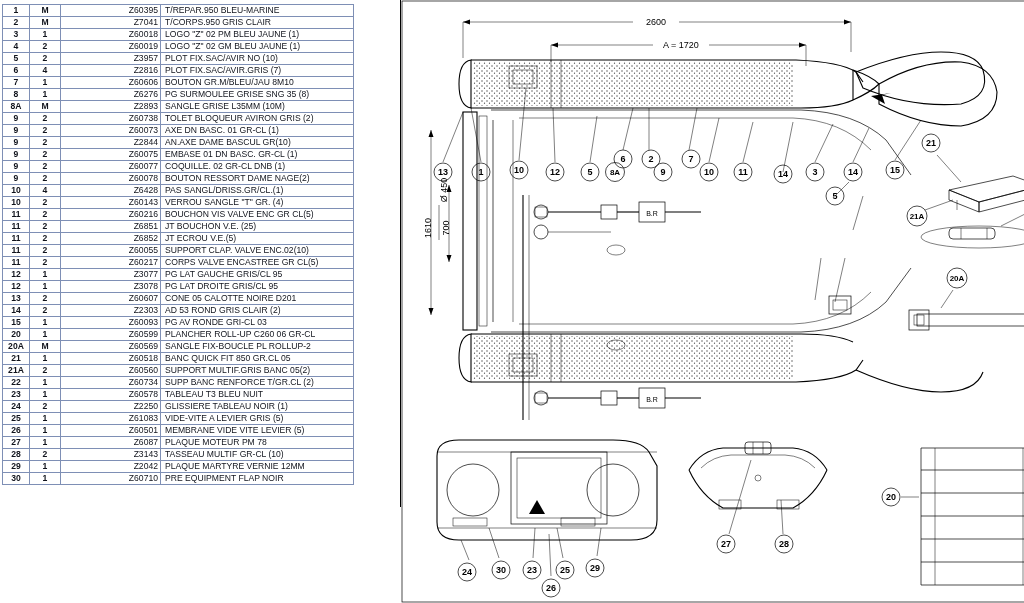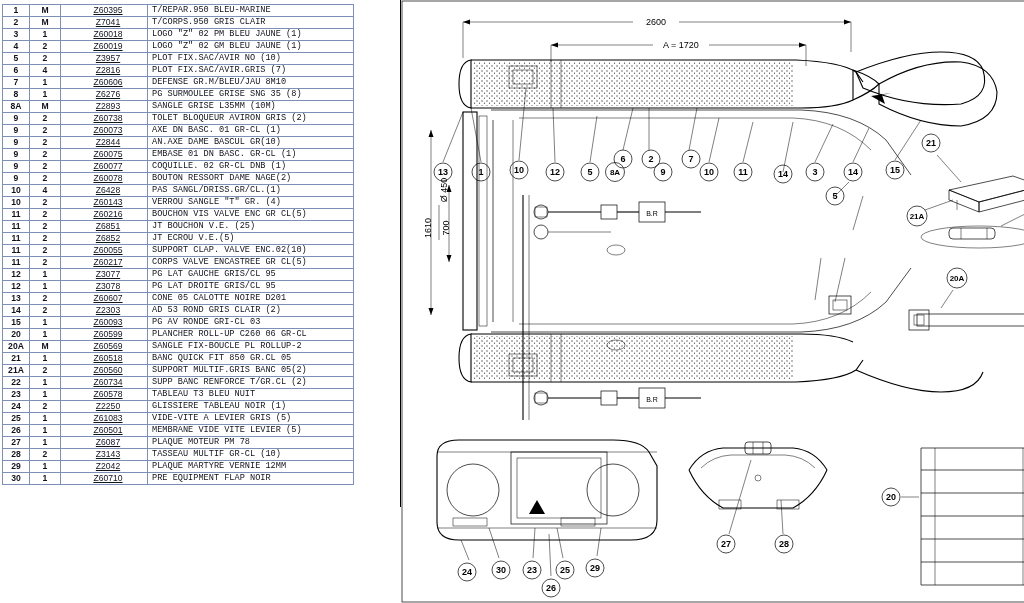--- a/index.html
+++ b/index.html
@@ -13,22 +13,22 @@
     line-height:9px;
     height:11px;
     padding:0 2px;
     color:#10131c;
     font-family:"Liberation Sans",sans-serif;
     white-space:nowrap;
     overflow:hidden;
   }
   #parts-table td.c-item{width:22px;text-align:center;font-weight:bold;}
   #parts-table td.c-qty{width:26px;text-align:center;font-weight:bold;}
-  #parts-table td.c-ref{width:74px;text-align:center;padding-left:10px;text-decoration:underline;}
-  #parts-table td.c-desc{text-align:left;padding-left:4px;font-family:Liberation Mono, monospace;}
+  #parts-table td.c-ref{width:74px;text-align:right;padding-left:23px;}
+  #parts-table td.c-desc{text-align:left;padding-left:4px;}
 
   
   #drawing{
     position:absolute;left:364px;top:0;width:660px;height:507px;
     border-left:1px solid #000;
     margin-left:36px;
   }
   #drawing svg{display:block;}
 
   .bal{font-family:"Liberation Sans",sans-serif;font-size:9px;font-weight:bold;text-anchor:middle;}
@@ -75,21 +75,21 @@
       <tr>
         <td class="c-item">6</td>
         <td class="c-qty">4</td>
         <td class="c-ref">Z2816</td>
         <td class="c-desc">PLOT FIX.SAC/AVIR.GRIS (7)</td>
       </tr>
       <tr>
         <td class="c-item">7</td>
         <td class="c-qty">1</td>
         <td class="c-ref">Z60606</td>
-        <td class="c-desc">DEFENSE GR.M/BLEU/JAU 8M10</td>
+        <td class="c-desc">BOUTON GR.M/BLEU/JAU 8M10</td>
       </tr>
       <tr>
         <td class="c-item">8</td>
         <td class="c-qty">1</td>
         <td class="c-ref">Z6276</td>
         <td class="c-desc">PG SURMOULEE GRISE SNG 35 (8)</td>
       </tr>
       <tr>
         <td class="c-item">8A</td>
         <td class="c-qty">M</td>

